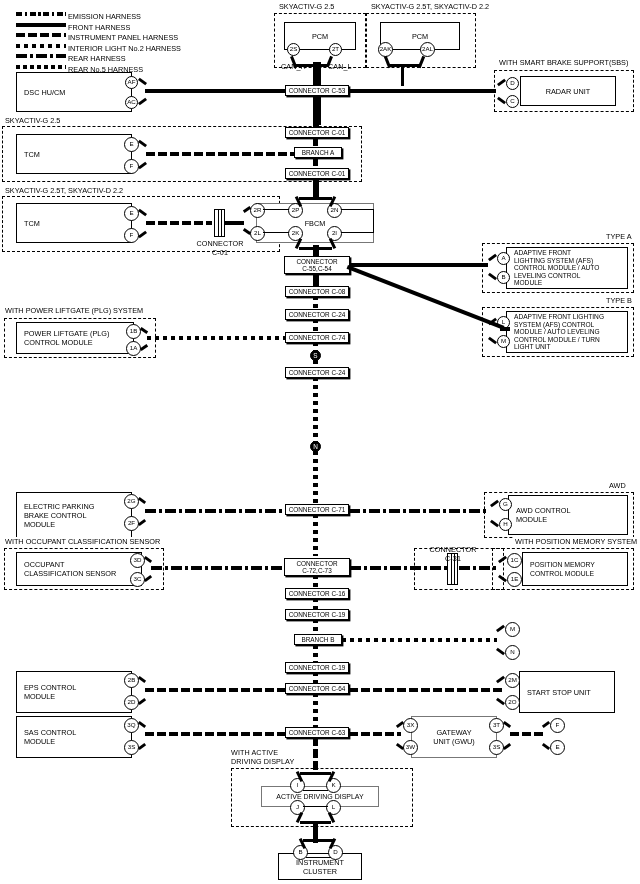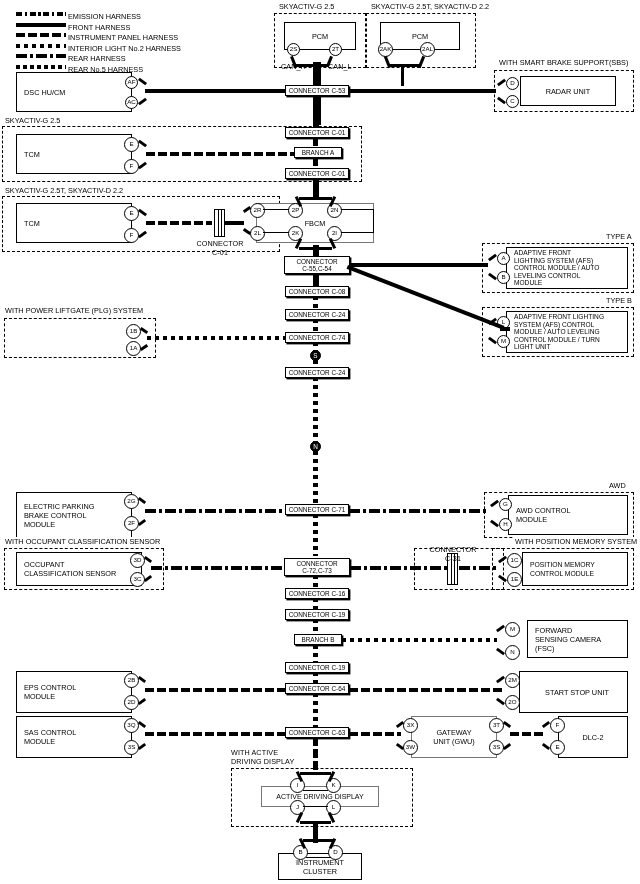--- a/index.html
+++ b/index.html
@@ -266,20 +266,24 @@
   <div class="w h-int-v" style="left:313px; top:342px; width:5px; height:9px;"></div>
   <div class="splice" style="left:310px; top:350px;">S</div>
   <div class="w h-int-v" style="left:313px; top:360px; width:5px; height:9px;"></div>
   <div class="conn" style="left:285px; top:367px; width:64px; height:11px;">CONNECTOR C-24</div>
   <div class="w h-int-v" style="left:313px; top:377px; width:5px; height:66px;"></div>
   <div class="splice" style="left:310px; top:441px;">N</div>
   <div class="w h-int-v" style="left:313px; top:451px; width:5px; height:58px;"></div>
 
   <div class="optlabel" style="left:4px; top:306px;">WITH POWER LIFTGATE (PLG) SYSTEM</div>
   <div class="optgroup" style="left:4px; top:318px; width:152px; height:40px;"></div>
+  <div class="modbox" style="left:16px; top:322px; width:118px; height:32px;">
+    <div class="lbl">POWER LIFTGATE (PLG)
+CONTROL MODULE</div>
+  </div>
   <div class="pin md" style="left:126px; top:324px;">1B</div>
   <div class="pin md" style="left:126px; top:341px;">1A</div>
   <div class="w" style="left:140px; top:329px; width:8px; height:3px; transform:rotate(34deg);"></div>
   <div class="w" style="left:140px; top:346px; width:8px; height:3px; transform:rotate(-34deg);"></div>
   <div class="w h-int-h" style="left:147px; top:336px; width:139px; height:4px;"></div>
 
   <div class="modbox" style="left:16px; top:492px; width:116px; height:46px;">
     <div class="lbl">ELECTRIC PARKING
 BRAKE CONTROL
 MODULE</div>
@@ -340,45 +344,40 @@
 
   <div class="w h-int-v" style="left:313px; top:575px; width:5px; height:14px;"></div>
   <div class="conn" style="left:285px; top:588px; width:64px; height:11px;">CONNECTOR C-16</div>
   <div class="w h-int-v" style="left:313px; top:598px; width:5px; height:13px;"></div>
   <div class="conn" style="left:285px; top:609px; width:64px; height:11px;">CONNECTOR C-19</div>
   <div class="w h-int-v" style="left:313px; top:619px; width:5px; height:18px;"></div>
   <div class="conn" style="left:294px; top:634px; width:48px; height:11px;">BRANCH B</div>
   <div class="w h-int-v" style="left:313px; top:645px; width:5px; height:19px;"></div>
   <div class="conn" style="left:285px; top:662px; width:64px; height:11px;">CONNECTOR C-19</div>
 
-  <div class="modbox" style="left:527px; top:620px; width:101px; height:38px;">
-    <div class="lbl">FORWARD
-SENSING CAMERA
-(FSC)</div>
-  </div>
   <div class="pin md" style="left:505px; top:622px;">M</div>
   <div class="pin md" style="left:505px; top:645px;">N</div>
   <div class="w" style="left:496px; top:627px; width:9px; height:3px; transform:rotate(-36deg);"></div>
   <div class="w" style="left:496px; top:650px; width:9px; height:3px; transform:rotate(36deg);"></div>
   <div class="w h-int-h" style="left:342px; top:638px; width:155px; height:4px;"></div>
 
   <div class="modbox" style="left:16px; top:671px; width:116px; height:42px;">
     <div class="lbl">EPS CONTROL
 MODULE</div>
   </div>
   <div class="pin md" style="left:124px; top:673px;">2B</div>
   <div class="pin md" style="left:124px; top:695px;">2D</div>
   <div class="w" style="left:138px; top:678px; width:8px; height:3px; transform:rotate(36deg);"></div>
   <div class="w" style="left:138px; top:700px; width:8px; height:3px; transform:rotate(-36deg);"></div>
   <div class="w h-ip-h" style="left:145px; top:688px; width:140px; height:4px;"></div>
   <div class="w h-int-v" style="left:313px; top:672px; width:5px; height:13px;"></div>
   <div class="conn" style="left:285px; top:683px; width:64px; height:11px;">CONNECTOR C-64</div>
   <div class="w h-ip-h" style="left:349px; top:688px; width:155px; height:4px;"></div>
 
-  <div class="modbox" style="left:519px; top:671px; width:109px; height:42px;justify-content:center;">
+  <div class="modbox" style="left:519px; top:671px; width:96px; height:42px;">
     <div class="lbl">START STOP UNIT</div>
   </div>
   <div class="pin md" style="left:505px; top:673px;">2M</div>
   <div class="pin md" style="left:505px; top:695px;">2O</div>
   <div class="w" style="left:496px; top:678px; width:9px; height:3px; transform:rotate(-36deg);"></div>
   <div class="w" style="left:496px; top:700px; width:9px; height:3px; transform:rotate(36deg);"></div>
 
   <div class="modbox" style="left:16px; top:716px; width:116px; height:42px;">
     <div class="lbl">SAS CONTROL
 MODULE</div>
@@ -399,23 +398,20 @@
   <div class="pin md" style="left:403px; top:718px;">3X</div>
   <div class="pin md" style="left:403px; top:740px;">3W</div>
   <div class="w" style="left:396px; top:723px; width:8px; height:3px; transform:rotate(-36deg);"></div>
   <div class="w" style="left:396px; top:745px; width:8px; height:3px; transform:rotate(36deg);"></div>
   <div class="pin md" style="left:489px; top:718px;">3T</div>
   <div class="pin md" style="left:489px; top:740px;">3S</div>
   <div class="w" style="left:503px; top:723px; width:8px; height:3px; transform:rotate(36deg);"></div>
   <div class="w" style="left:503px; top:745px; width:8px; height:3px; transform:rotate(-36deg);"></div>
   <div class="w h-ip-h" style="left:510px; top:732px; width:34px; height:4px;"></div>
 
-  <div class="modbox cen" style="left:558px; top:716px; width:70px; height:42px;">
-    <div class="lbl">DLC-2</div>
-  </div>
   <div class="pin md" style="left:550px; top:718px;">F</div>
   <div class="pin md" style="left:550px; top:740px;">E</div>
   <div class="w" style="left:542px; top:723px; width:8px; height:3px; transform:rotate(-36deg);"></div>
   <div class="w" style="left:542px; top:745px; width:8px; height:3px; transform:rotate(36deg);"></div>
 
   <div class="txt" style="left:231px; top:748px; line-height:9px;">WITH ACTIVE
 DRIVING DISPLAY</div>
   <div class="optgroup" style="left:231px; top:768px; width:182px; height:59px;"></div>
   <div class="w h-ip-v" style="left:313px; top:737px; width:5px; height:36px;"></div>
   <div class="modbox cen" style="left:261px; top:786px; width:118px; height:21px; border-color:#777;">

